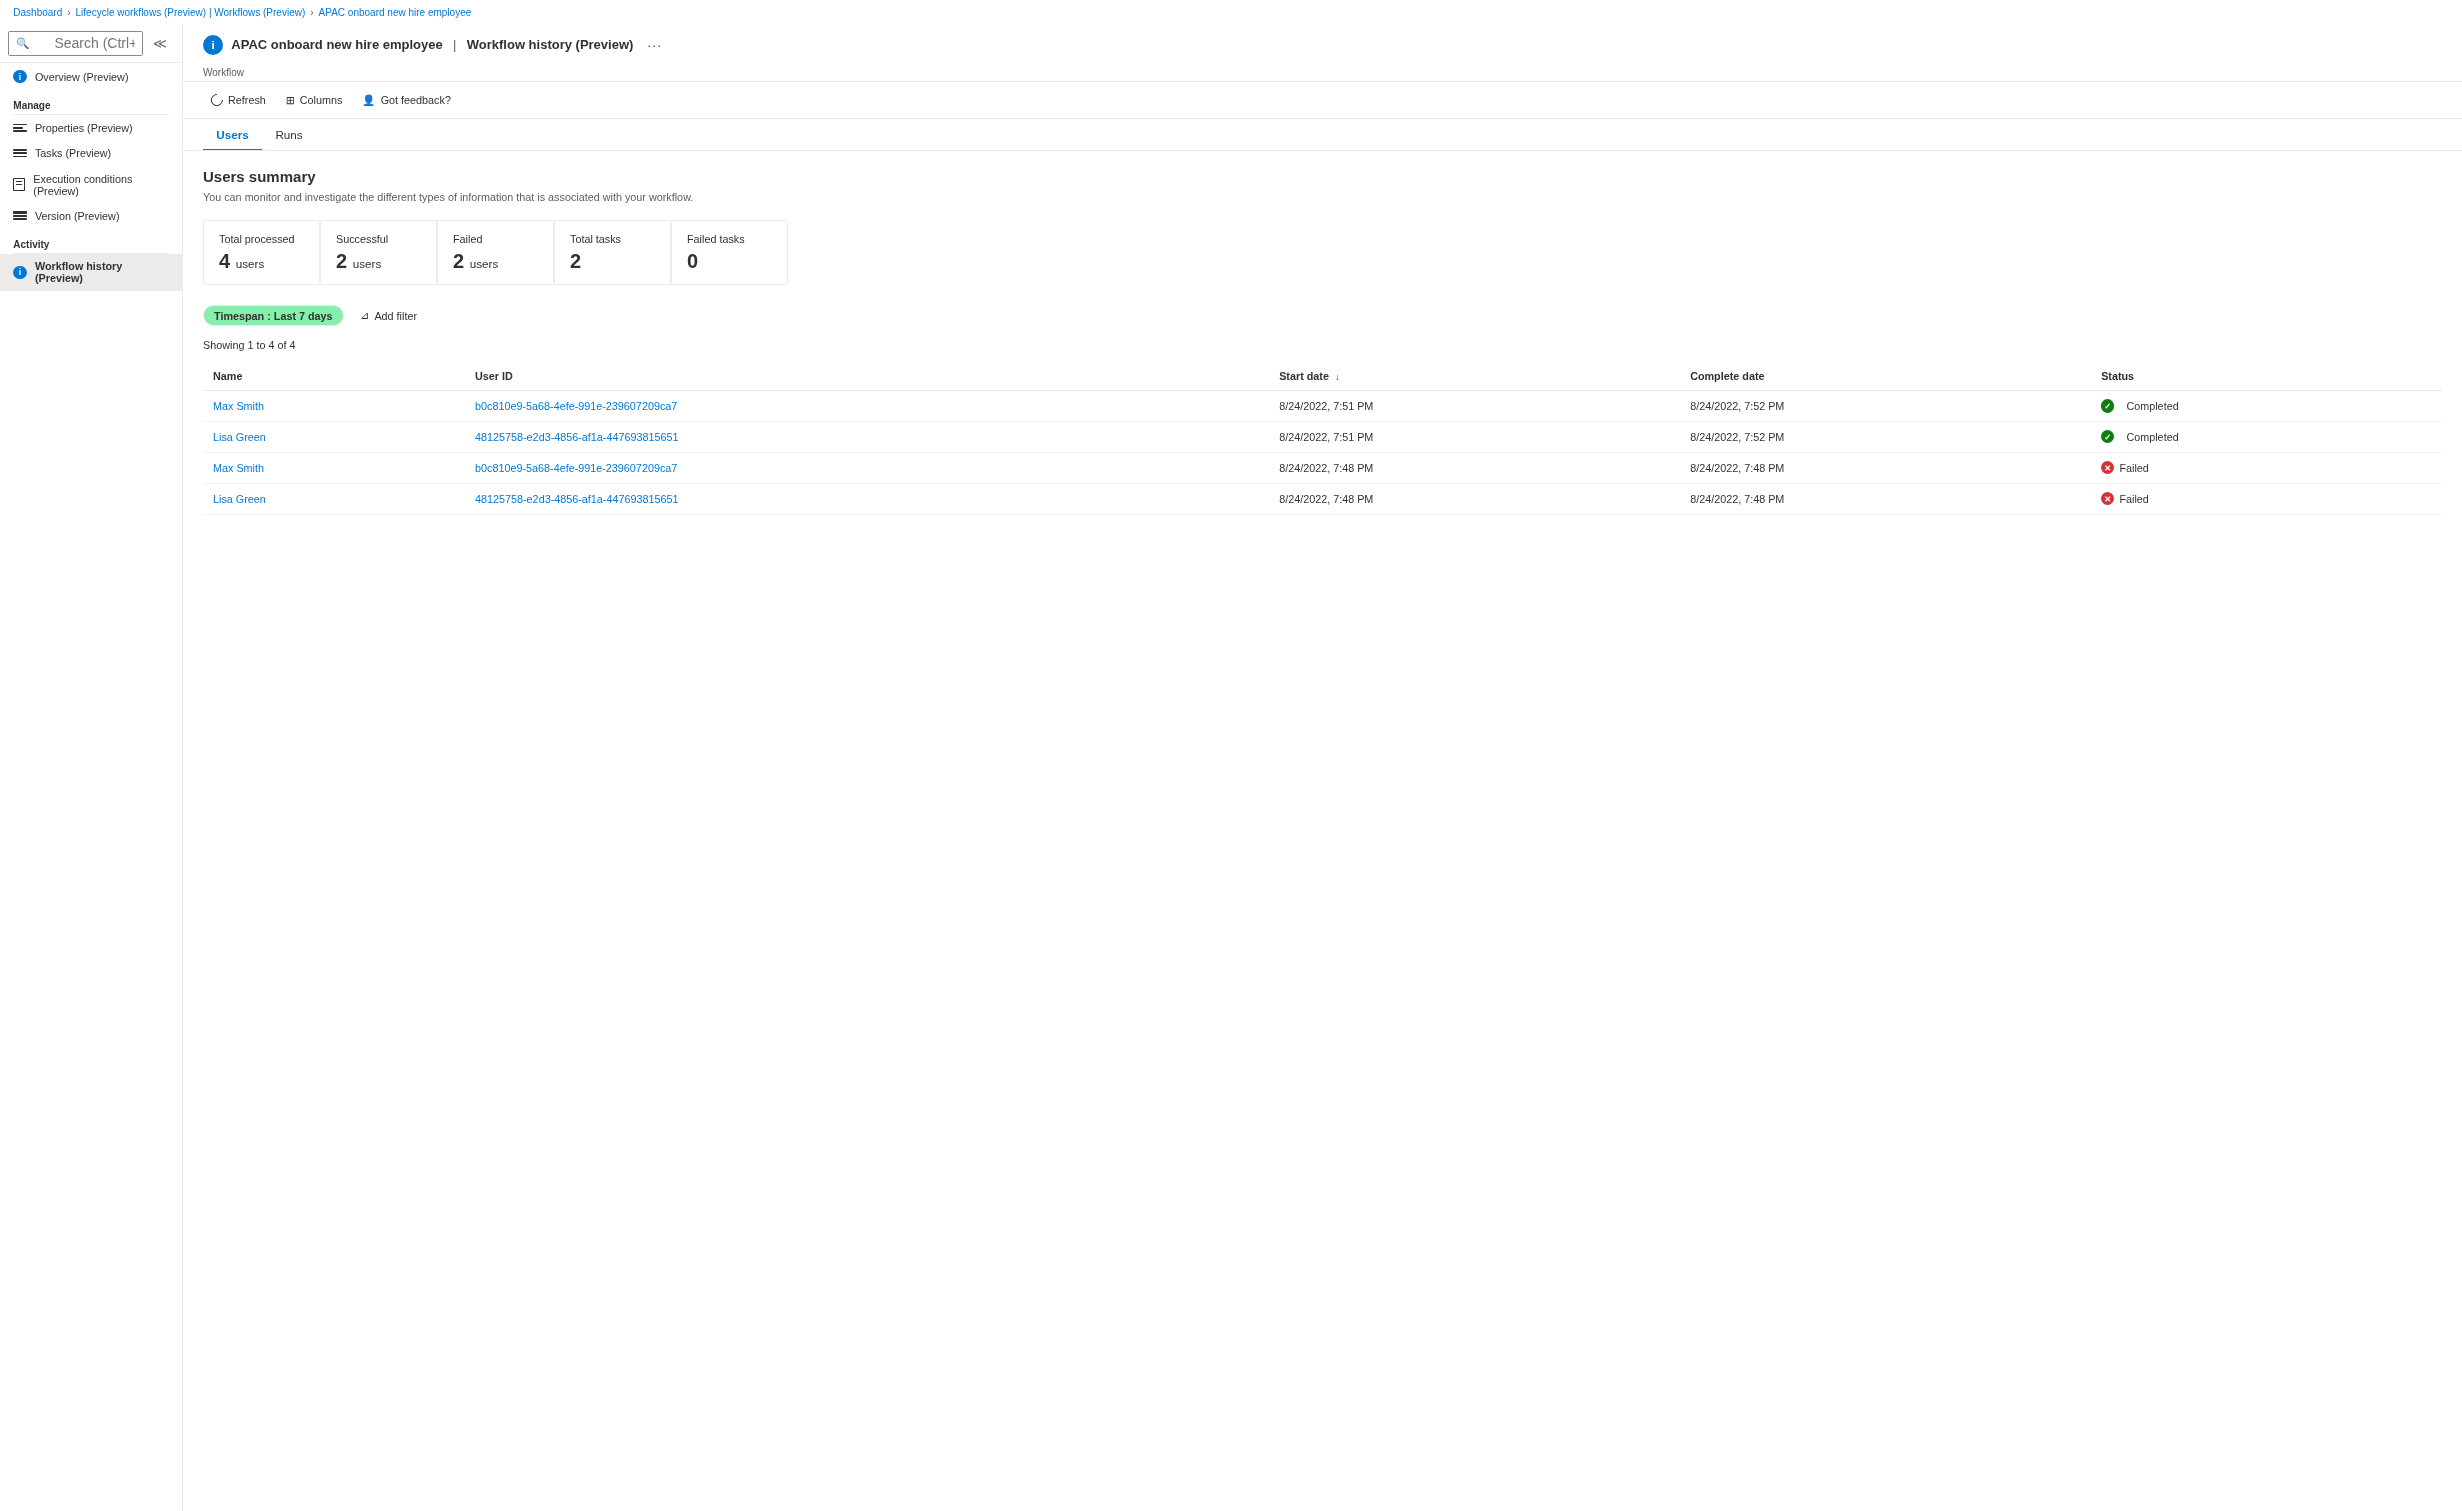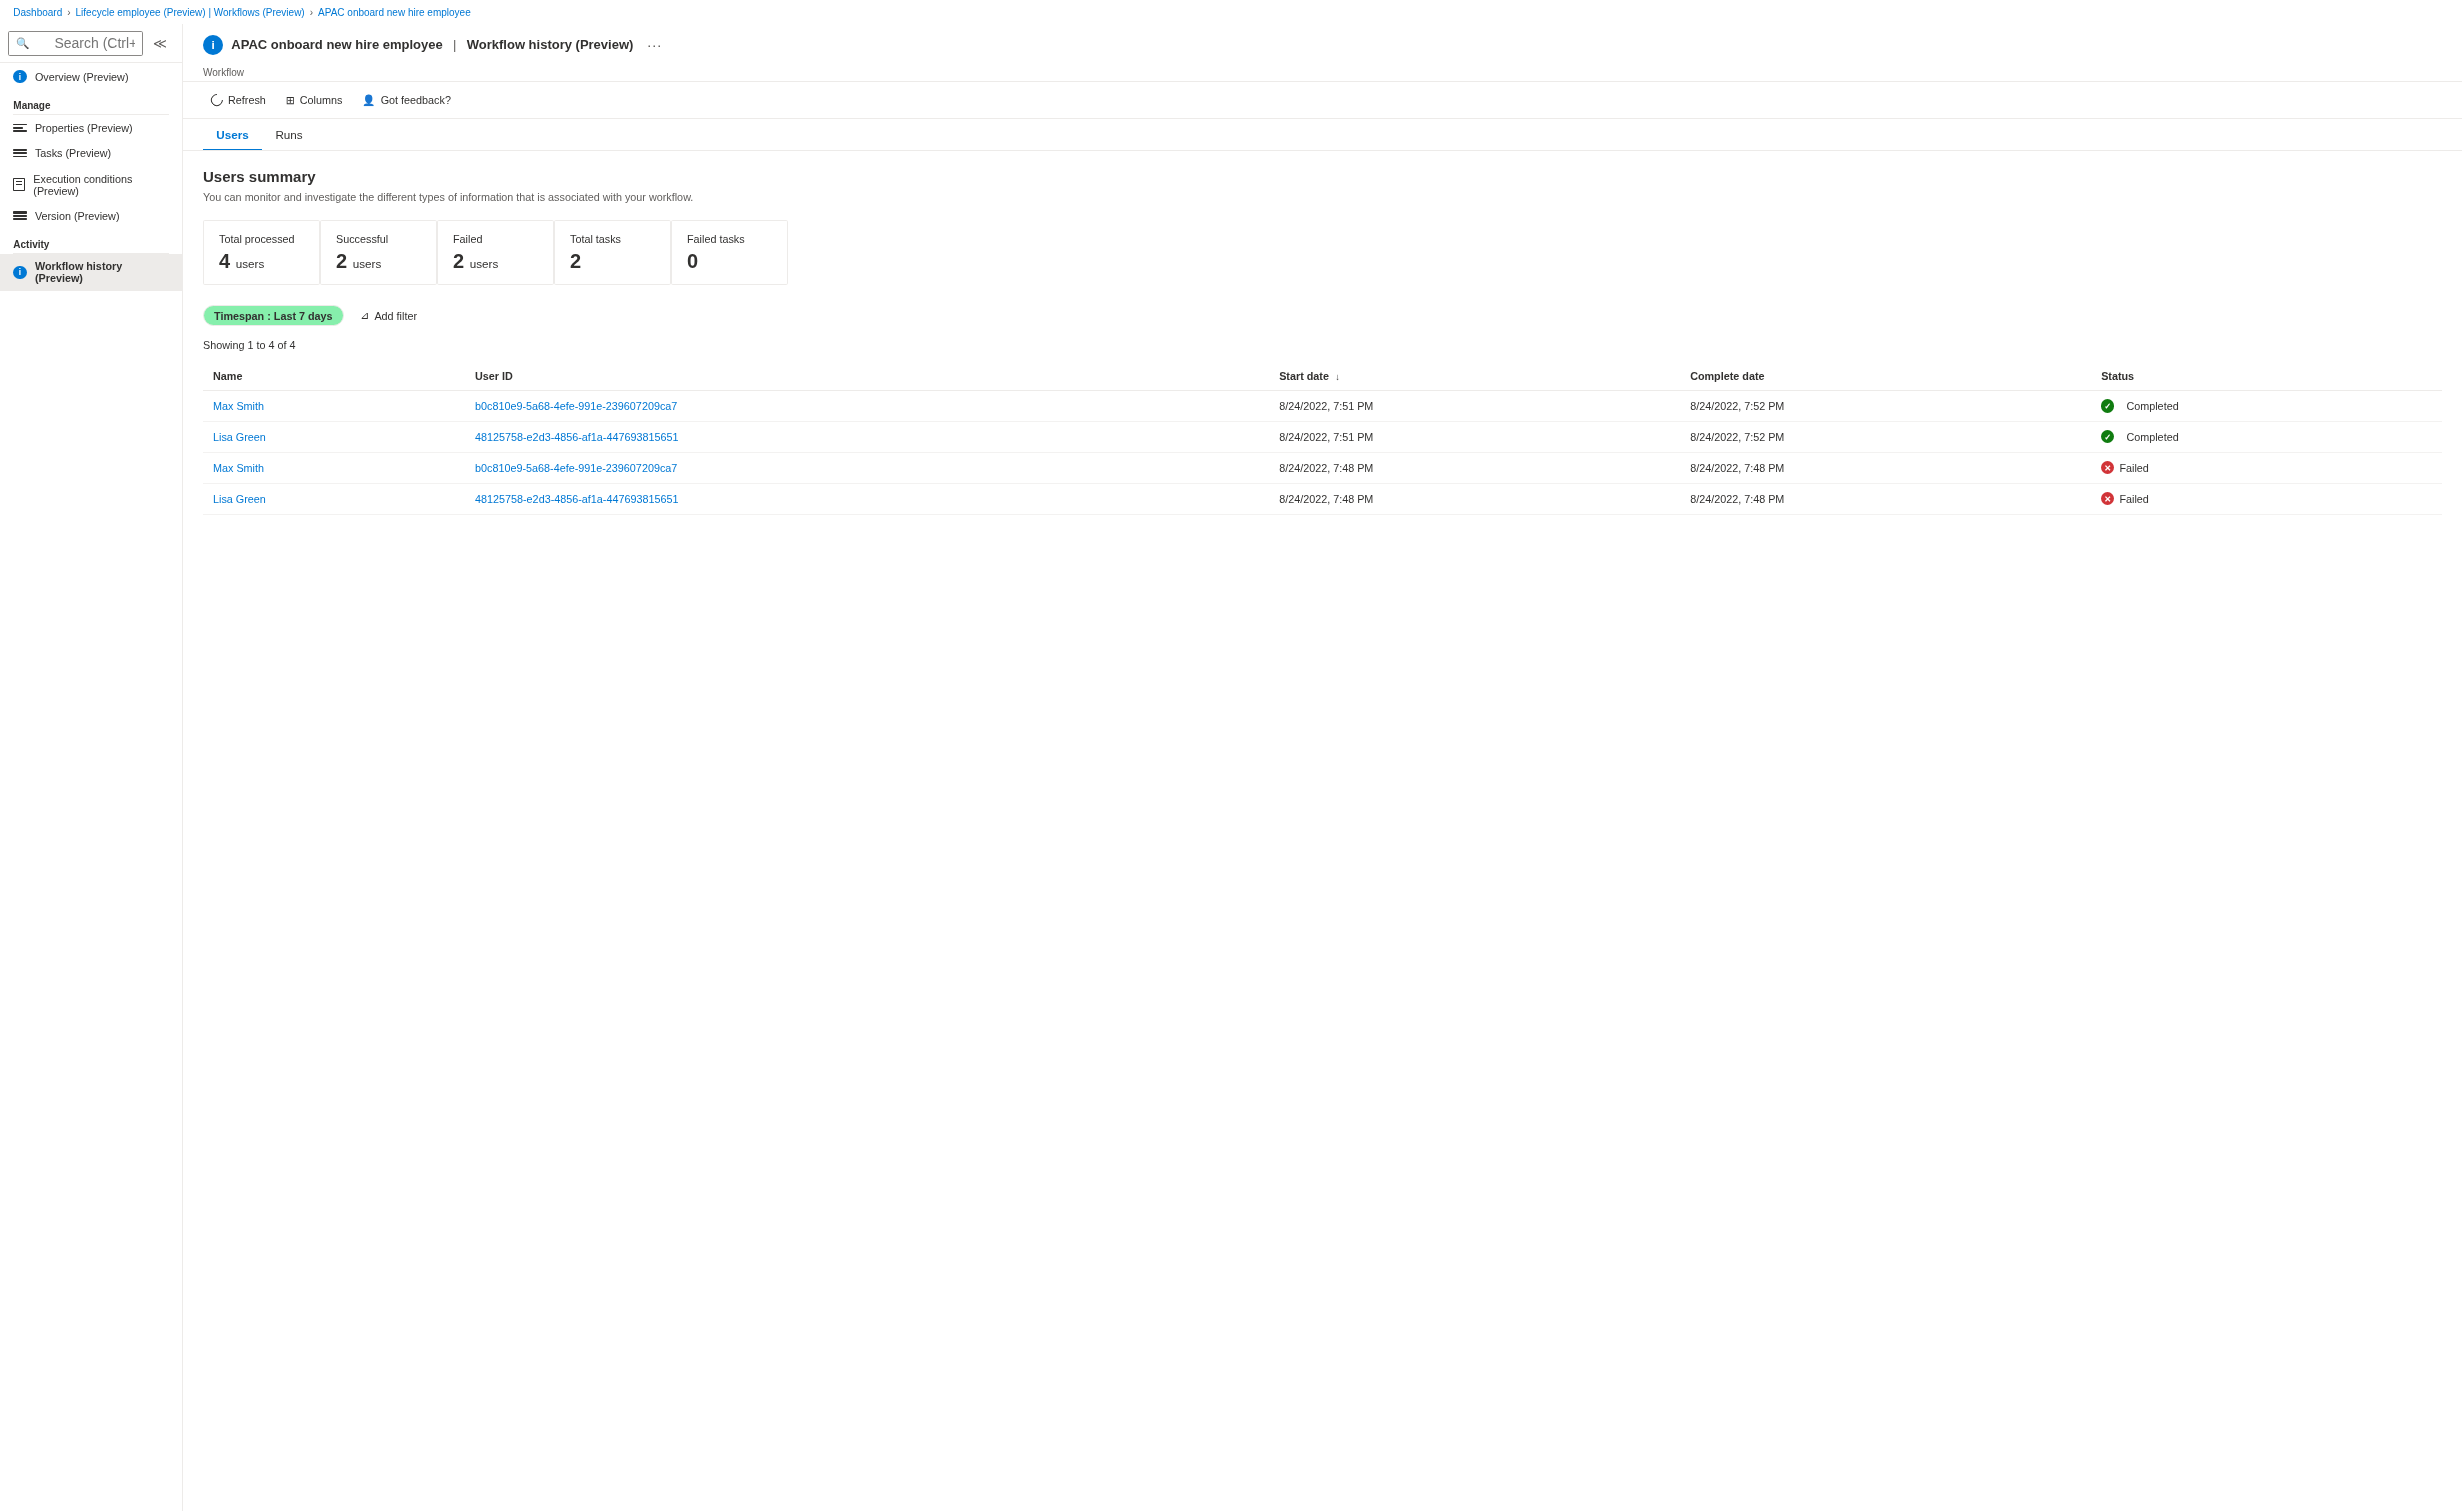--- a/index.html
+++ b/index.html
@@ -92,21 +92,21 @@
     .dot-failed::after { content: '✕'; color: #fff; font-size: 8.3px; font-weight: bold; }
 
     .sort-icon { display: inline; margin-left: 3.3px; font-size: 9.2px; }
   </style>
 </head>
 <body>
 
 <div class="breadcrumb">
   <a>Dashboard</a>
   <span>›</span>
-  <a>Lifecycle employee (Preview) | Workflows (Preview)</a>
+  <a>Lifecycle workflows (Preview) | Workflows (Preview)</a>
   <span>›</span>
   <a>APAC onboard new hire employee</a>
 </div>
 
 <div class="main-layout">
 
   <div class="sidebar">
     <div style="display:flex; align-items:center; gap:3.3px; padding: 6.7px 8.3px; border-bottom: 0.8px solid #edebe9;">
       <div class="sidebar-search-wrap" style="flex:1;">
         <span style="color:#605e5c; font-size:10.8px;">🔍</span>

